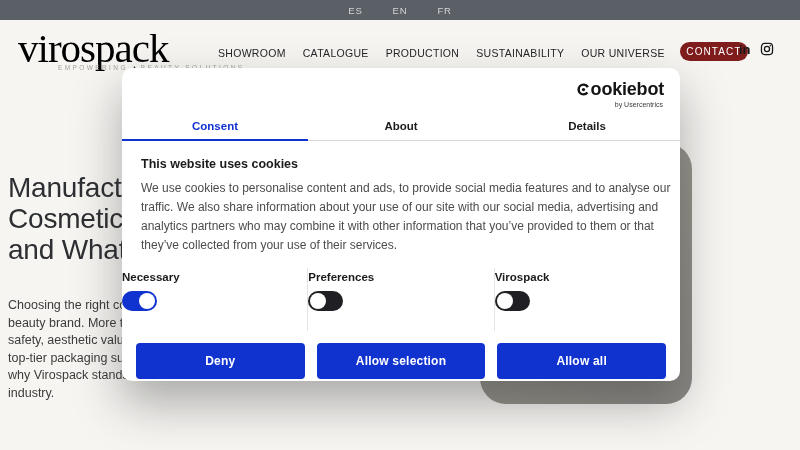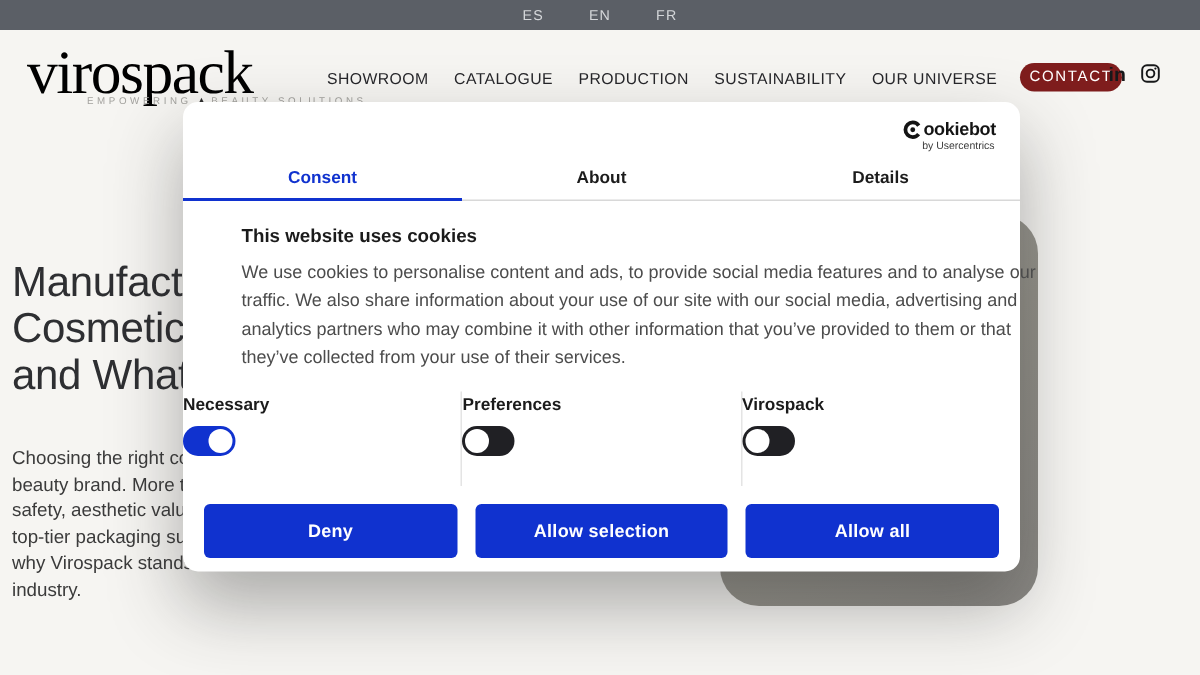--- a/index.html
+++ b/index.html
@@ -64,32 +64,32 @@
     background:linear-gradient(135deg,#a4a29d 0%,#939189 55%,#8a8884 100%);
   }
   
   .modal {
     position:absolute; left:122px; top:68px; width:558px; height:313px;
     background:#ffffff; border-radius:10px; z-index:10;
     box-shadow:0 22px 48px rgba(45,45,45,.38);
   }
   .brand-row { display:flex; justify-content:flex-end; padding:11px 16px 0 16px; }
   .brand { display:flex; flex-direction:column; align-items:flex-end; }
-  .brand-name { display:flex; align-items:center; gap:1px; font-size:12px; font-weight:800; color:#141414; letter-spacing:-.2px; }
+  .brand-name { display:flex; align-items:center; gap:1px; font-size:18px; font-weight:800; color:#141414; letter-spacing:-.2px; }
   .brand-by { font-size:7px; color:#3c3c3c; margin-top:1px; padding-right:1px; }
   .tabs { display:flex; height:30px; margin-top:3px; border-bottom:1px solid #d8d8d8; }
   .tab {
     flex:1; display:flex; align-items:center; justify-content:center; position:relative;
     font-size:11.5px; font-weight:700; color:#1c1c1c; cursor:pointer;
   }
   .tab.active { color:#1032cf; }
   .tab.active::after {
     content:""; position:absolute; left:0; right:0; bottom:-1px; height:2px; background:#1032cf;
   }
-  .cb-body { padding:16px 16px 0 19px;margin-left:20px; }
+  .cb-body { padding:16px 16px 0 19px; }
   .cb-title { font-size:12.5px; font-weight:700; color:#1b1b1b; margin-bottom:8px; }
   .cb-desc { font-size:12px; line-height:19px; color:#4c4c4c; width:534px; }
   .toggles { display:flex; margin-top:13px; height:63px; }
   .tcol { flex:1; display:flex; flex-direction:column; align-items:flex-start; padding-top:3px; }
   .tcol + .tcol { border-left:1px solid #e4e4e4; }
   .tlabel { font-size:11.5px; font-weight:700; color:#1b1b1b; margin-bottom:8px; }
   .switch {
     width:35px; height:20px; border-radius:10px; background:#202024; position:relative; cursor:pointer;
   }
   .switch .knob { position:absolute; top:2px; left:2px; width:16px; height:16px; border-radius:50%; background:#fff; }

